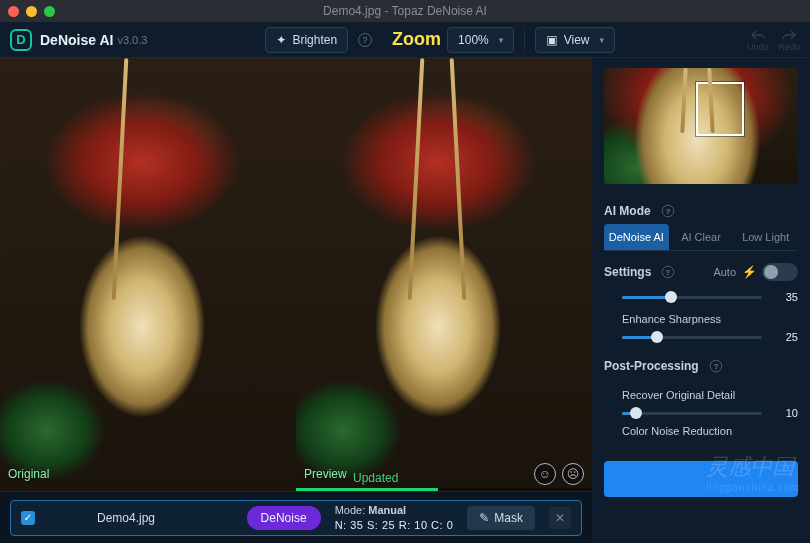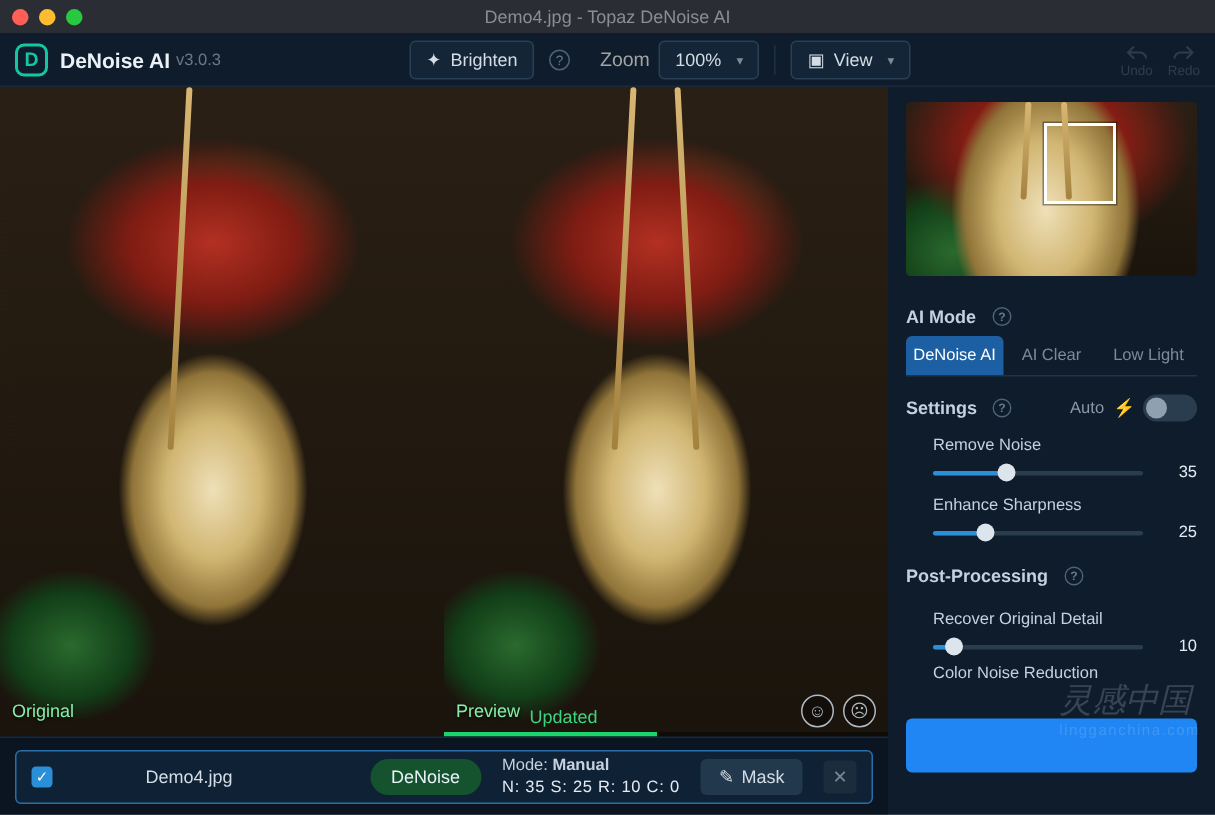--- a/index.html
+++ b/index.html
@@ -16,21 +16,21 @@
 
 
 .toolbar { height: 36px; background: #0e1c2c; display: flex; align-items: center; padding: 0 10px; border-bottom: 1px solid #1a2838; }
 .logo { width: 22px; height: 22px; border-radius: 6px; background: #0e1c2c; border: 2px solid #14c7a1; display: flex; align-items: center; justify-content: center; font-weight: 700; color: #14c7a1; font-size: 13px; }
 .app-name { margin-left: 8px; font-size: 14px; font-weight: 600; color: #eaf0f6; }
 .app-ver { margin-left: 4px; font-size: 11px; color: #6b7886; }
 .toolbar-spacer { flex: 1; }
 .tool-group { display: flex; align-items: center; gap: 6px; }
 .tool-btn { height: 26px; padding: 0 10px; display: flex; align-items: center; gap: 6px; border: 1px solid #284055; border-radius: 4px; background: #132536; color: #d4dde6; cursor: pointer; font-size: 12px; }
 .help-ic { width: 14px; height: 14px; border: 1px solid #506476; border-radius: 50%; display: inline-flex; align-items: center; justify-content: center; font-size: 9px; color: #6b7a89; margin-left: 4px; }
-.zoom-label { margin-left: 14px; color: #a3a3a3; font-size: 13px; }
+.zoom-label { margin-left: 14px; color: #fde047; font-size: 18px; font-weight: bold; }
 .tool-divider { width: 1px; height: 20px; background: #1e3142; margin: 0 4px; }
 .undo-redo { display: flex; gap: 10px; margin-left: 14px; opacity: 0.35; }
 .undo-redo .ur { display: flex; flex-direction: column; align-items: center; font-size: 9px; color: #6b7886; text-align: right; }
 .undo-redo svg { width: 16px; height: 14px; }
 
 
 .main { display: flex; height: calc(543px - 22px - 36px); }
 .viewer { width: 592px; display: flex; flex-direction: column; background: #0b1622; }
 .compare { flex: 1; position: relative; display: flex; }
 .compare-half { flex: 1; position: relative; overflow: hidden; }
@@ -40,21 +40,21 @@
 .progress-bar { position: absolute; bottom: 0; left: 0; right: 0; height: 3px; background: rgba(0,0,0,0.4); z-index: 3; }
 .progress-bar .fill { width: 48%; height: 100%; background: #1bd46c; }
 .face-btns { position: absolute; right: 8px; bottom: 6px; display: flex; gap: 6px; z-index: 3; }
 .face-btn { width: 22px; height: 22px; border-radius: 50%; border: 1.5px solid #aeb9c4; display: flex; align-items: center; justify-content: center; color: #aeb9c4; cursor: pointer; font-size: 12px; background: rgba(0,0,0,0.3);}
 
 
 .filestrip { height: 52px; background: #0a1521; border-top: 1px solid #1a2838; display: flex; align-items: center; padding: 0 10px; gap: 14px; position: relative; }
 .file-card { flex: 1; height: 36px; border: 1px solid #2a6ea8; border-radius: 4px; display: flex; align-items: center; padding: 0 10px; gap: 14px; background: #0f2135; }
 .file-check { width: 14px; height: 14px; border-radius: 3px; background: #2b8fd8; display: flex; align-items: center; justify-content: center; color: #fff; font-size: 10px; }
 .file-name { flex: 1; color: #d4dde6; font-size: 12px; margin-left: 48px; }
-.pill { padding: 5px 14px; border-radius: 14px; background: #14532d; color: #eaf2fa; font-size: 12px; cursor: pointer; }
+.pill { padding: 5px 14px; border-radius: 14px; background: #6d28d9; color: #eaf2fa; font-size: 12px; cursor: pointer; }
 .mode-block { display: flex; flex-direction: column; font-size: 11px; color: #c5d1de; line-height: 1.35; justify-content: space-between; }
 .mode-block .params { color: #e4ebf2; letter-spacing: 0.5px; }
 .mask-btn { padding: 5px 12px; border-radius: 4px; background: #22384c; color: #d4dde6; display: flex; align-items: center; gap: 5px; cursor: pointer; font-size: 12px;}
 .close-x { width: 22px; height: 22px; border-radius: 3px; background: #1b2d3d; color: #7a8895; display: flex; align-items: center; justify-content: center; cursor: pointer; }
 
 
 .panel { flex: 1; background: #0e1c2c; padding: 10px 12px 0 12px; display: flex; flex-direction: column; overflow: hidden; }
 .navigator { width: 100%; height: 116px; border-radius: 3px; position: relative; overflow: hidden; margin-bottom: 12px; }
 .nav-rect { position: absolute; border: 2px solid #fff; box-shadow: 0 0 0 1px rgba(0,0,0,0.4); top: 14px; left: 92px; width: 48px; height: 54px; }
 .section-head { display: flex; align-items: flex-end; gap: 6px; font-size: 12px; color: #c5d1de; margin: 8px 0 6px 0; font-weight: 600;}
@@ -207,21 +207,20 @@
       <div style="display:flex;align-items:center">
         <span class="auto-label">Auto</span>
         <span style="color:#6b7886;margin-right:5px">⚡</span>
         <div class="toggle">
             <div class="knob"></div>
           </div>
       </div>
     </div>
 
     <div class="slider-block">
-      <div class="slider-label">Remove Noise</div>
       <div class="slider-row">
         <div class="slider">
           <div class="track" style="width:35%"></div>
             <div class="thumb" style="left:35%"></div>
         </div>
         <span class="slider-val">35</span>
       </div>
     </div>
 
     <div class="slider-block">

